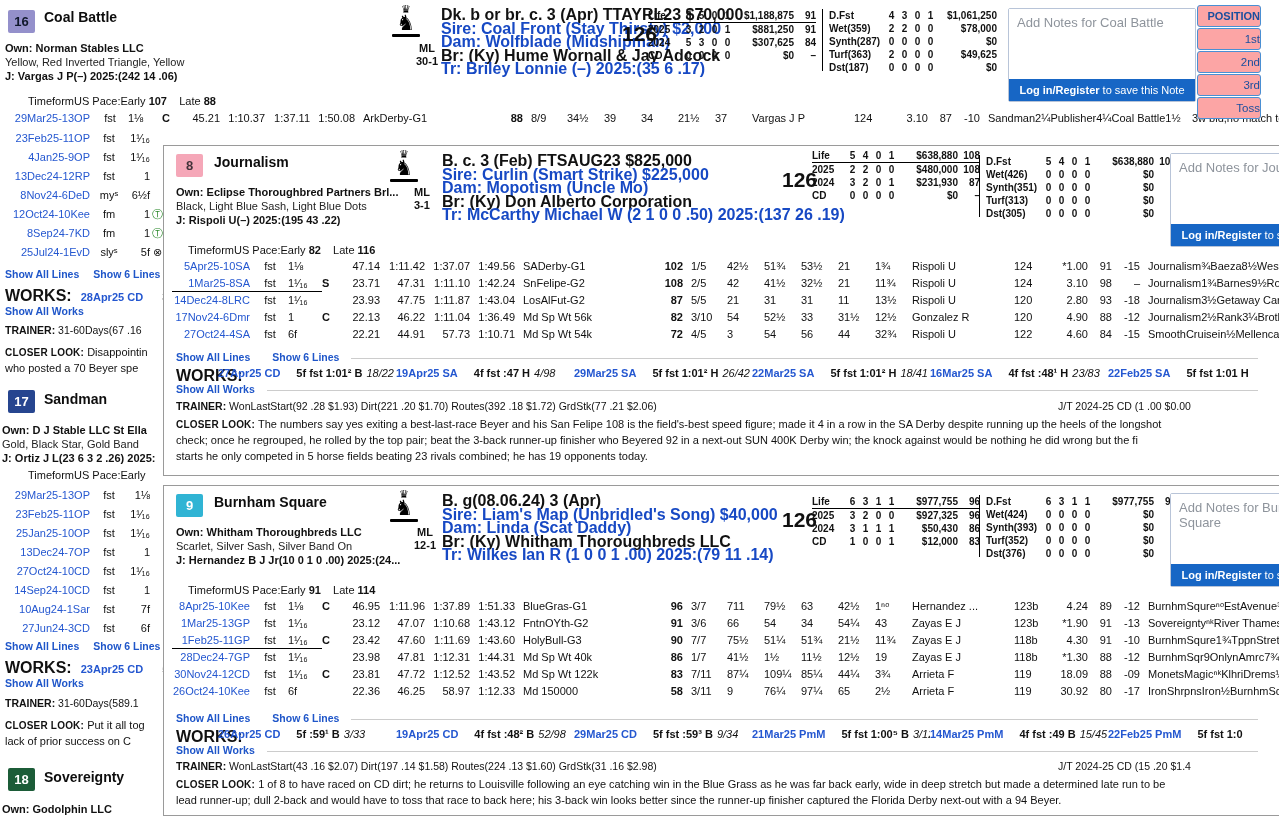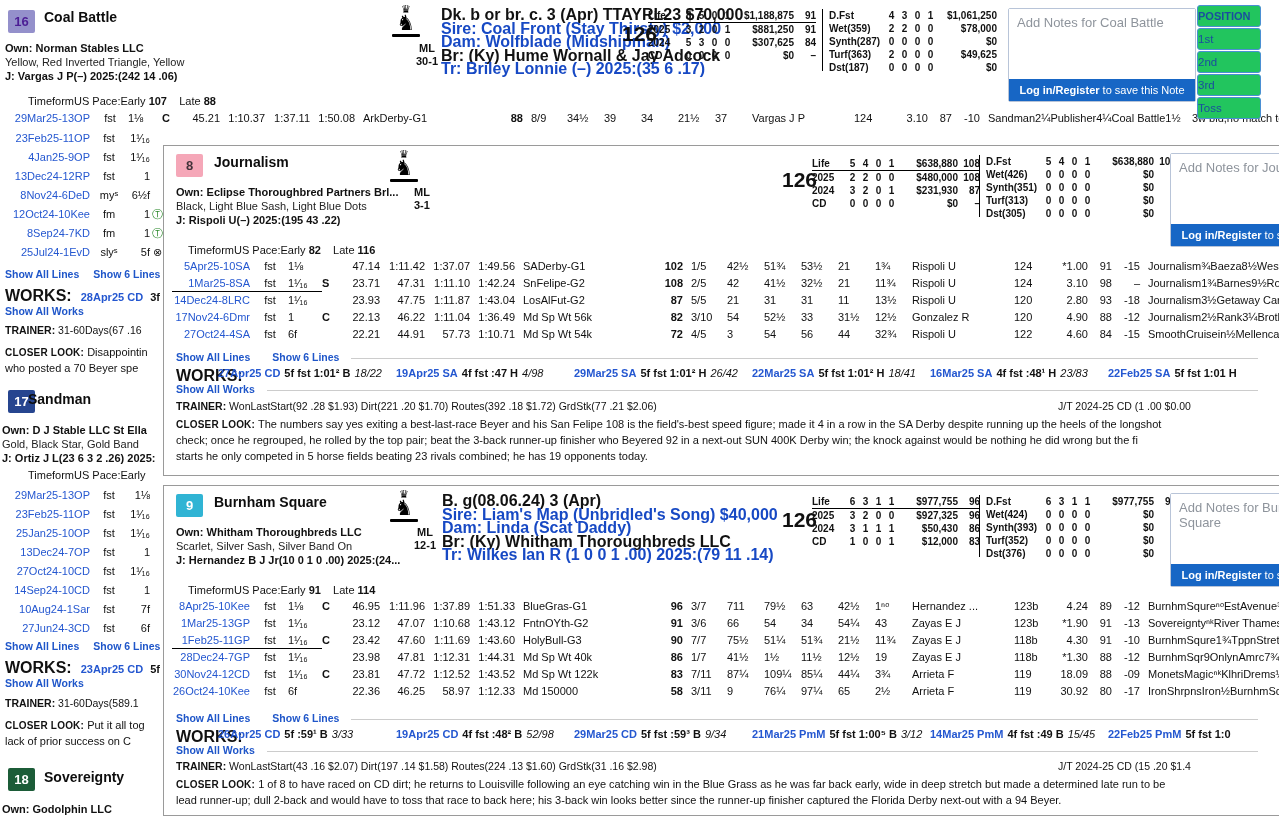--- a/index.html
+++ b/index.html
@@ -2,21 +2,21 @@
 <html><head>
 <meta charset="utf-8">
 <style>
   html,body{margin:0;padding:0}
   body{width:1279px;height:822px;position:relative;overflow:hidden;background:#fff;
        font-family:"Liberation Sans","DejaVu Sans",sans-serif;font-size:11px;color:#111;}
   .abs{position:absolute}
   .nowrap{white-space:nowrap;overflow:hidden}
   
   .numbox{width:27px;height:23px;border-radius:2px;text-align:center;line-height:23px;font-weight:bold;font-size:13px}
-  .nb-coal{background:#9490cb;color:#4c1d95}
+  .nb-coal{background:#9490cb;color:#0f172a}
   .nb-journ{background:#f5a7b8;color:#43333a}
   .nb-sand{background:#26458f;color:#fff}
   .nb-burn{background:#30b4d4;color:#fff}
   .nb-sov{background:#1c5c38;color:#fff}
   .horsename{font-size:14px;font-weight:bold;color:#0d0d0d;white-space:nowrap}
   .ownline{font-weight:bold;white-space:nowrap}
   .silks{color:#222;white-space:nowrap}
   .jline{font-weight:bold;white-space:nowrap}
   .blue-b{color:#1749c4;font-weight:bold;white-space:nowrap}
   .desc-line{font-weight:bold;white-space:nowrap;line-height:13.5px;font-size:16px}
@@ -67,39 +67,39 @@
   .ldist{width:26px;margin-left:2px;text-align:right}
   .lsym{width:15px;text-align:center}
   .turf{color:#2e8b2e}
   
   .lnk{color:#1f56c9;font-weight:bold;font-size:10.5px;cursor:pointer;white-space:nowrap}
   .linkrow{display:flex;align-items:flex-start}
   .linkrow .hr{flex:1;border-top:1px solid #ccc;margin:7px 8px 0 12px}
   .workslbl{font-weight:bold;font-size:16px}
   .works-host{display:flex}
   .works-host .trow{width:178px;white-space:nowrap;overflow:hidden;flex:0 0 auto}
-  .wdate{color:#2457d0;font-weight:bold;margin-right:4px}
+  .wdate{color:#2457d0;font-weight:bold;margin-right:16px}
   .wdet{font-weight:bold;margin-right:4px}
   .wrank{font-style:italic}
   .trainer-row{white-space:nowrap;font-size:10.5px}
   .trainer-row .lbl{font-weight:bold}
   .jt{position:absolute;left:882px;top:0;white-space:nowrap}
   .closer .lbl{font-weight:bold;font-size:10px;letter-spacing:.2px}
   .closer,.closer-line{white-space:nowrap;overflow:hidden;font-size:11px}
   
   .panel{position:absolute;background:#fff;border:1px solid #9a9a9a;border-right:none}
   
   .notebox{position:absolute;width:186px;height:92px;border:1px solid #b8c4d8;border-radius:2px;background:#fff;display:flex;flex-direction:column}
   .notebox textarea{flex:1;border:none;outline:none;resize:none;padding:6px 8px;font-family:"Liberation Sans","DejaVu Sans",sans-serif;font-size:13px;color:#444}
   .notebox textarea::placeholder{color:#8e949c}
   .loginbar{height:22px;background:#1766c5;color:#fff;font-size:11px;line-height:22px;text-align:center;white-space:nowrap;overflow:hidden}
   .loginbar .lb-b{font-weight:bold}
   
   .poscol{position:absolute;width:64px}
-  .posbox{height:20px;line-height:20px;border:1.5px solid #4a8fd3;border-radius:3px;margin-bottom:1px;text-align:left;color:#1a4e9e;background:#22c55e;font-size:11.5px}
+  .posbox{height:20px;line-height:20px;border:1.5px solid #4a8fd3;border-radius:3px;margin-bottom:1px;text-align:right;color:#1a4e9e;background:#fca5a5;font-size:11.5px}
   .posbox.title{font-weight:bold;font-size:11px}
 </style>
 </head>
 <body>
 
 <div>
   <div class="abs numbox nb-coal" style="left:8px;top:10px">16</div>
   <div class="abs horsename" style="left:44px;top:9px">Coal Battle</div>
   <div class="abs tc-icon" style="left:388px;top:4px">
     <span class="crown">♛</span>
@@ -169,21 +169,21 @@
     <span class="lbl">TRAINER:</span>
     <span>31-60Days(67 .16</span>
   </div>
   <div class="abs closer" style="left:5px;top:346px;width:158px">
     <span class="lbl">CLOSER LOOK:</span>
     <span>Disappointin</span>
   </div>
   <div class="abs closer-line" style="left:5px;top:362px;width:158px">who posted a 70 Beyer spe</div>
 
   <div class="abs numbox nb-sand" style="left:8px;top:390px">17</div>
-  <div class="abs horsename" style="left:28px;top:391px">Sandman</div>
+  <div class="abs horsename" style="left:44px;top:391px">Sandman</div>
   <div class="abs ownline" style="left:2px;top:424px;width:160px;overflow:hidden">Own: D J Stable LLC St Ella</div>
   <div class="abs silks" style="left:2px;top:438px;width:160px;overflow:hidden">Gold, Black Star, Gold Band</div>
   <div class="abs jline" style="left:2px;top:452px;width:160px;overflow:hidden">J: Ortiz J L(23 6 3 2 .26) 2025:</div>
   <div class="abs pace nowrap" style="left:28px;top:469px;width:135px">TimeformUS Pace:Early</div>
   <div class="abs minis" style="left:2px;top:486px">
       <div class="trow"><span class="c ldate">29Mar25-13OP</span><span class="c lcond">fst</span><span class="c ldist">1⅛</span><span class="c lsym"></span></div>
       <div class="trow"><span class="c ldate">23Feb25-11OP</span><span class="c lcond">fst</span><span class="c ldist">1¹⁄₁₆</span><span class="c lsym"></span></div>
       <div class="trow"><span class="c ldate">25Jan25-10OP</span><span class="c lcond">fst</span><span class="c ldist">1¹⁄₁₆</span><span class="c lsym"></span></div>
       <div class="trow"><span class="c ldate">13Dec24-7OP</span><span class="c lcond">fst</span><span class="c ldist">1</span><span class="c lsym"></span></div>
       <div class="trow"><span class="c ldate">27Oct24-10CD</span><span class="c lcond">fst</span><span class="c ldist">1¹⁄₁₆</span><span class="c lsym"></span></div>
@@ -224,22 +224,29 @@
     <span class="horse">♞</span>
     <span class="bar"></span>
   </div>
   <div class="abs ml-blk" style="left:250px;top:40px">
     <div>ML</div>
     <div>3-1</div>
   </div>
   <div class="abs ownline" style="left:12px;top:40px;width:232px;overflow:hidden">Own: Eclipse Thoroughbred Partners Brl...</div>
   <div class="abs silks" style="left:12px;top:54px">Black, Light Blue Sash, Light Blue Dots</div>
   <div class="abs jline" style="left:12px;top:68px">J: Rispoli U(–) 2025:(195 43 .22)</div>
+  <div class="abs" style="left:278px;top:8px">
+    <div class="desc-line">B. c. 3 (Feb) FTSAUG23 $825,000</div>
+    <div class="desc-line blue-b">Sire: Curlin (Smart Strike) $225,000</div>
+    <div class="desc-line blue-b">Dam: Mopotism (Uncle Mo)</div>
+    <div class="desc-line">Br:    (Ky) Don Alberto Corporation</div>
+    <div class="desc-line blue-b">Tr:    McCarthy Michael W (2 1 0 0 .50) 2025:(137 26 .19)</div>
+  </div>
   <div class="abs wt" style="left:618px;top:22px">126</div>
-  <div class="abs rec rec-left" style="left:648px;top:11px">
+  <div class="abs rec rec-left" style="left:648px;top:3px">
       <div class="trow"><span class="c tlab">Life</span><span class="c tn">5</span><span class="c tn">4</span><span class="c tn">0</span><span class="c tn">1</span><span class="c tearn">$638,880</span><span class="c tfig">108</span></div>
       <div class="trow"><span class="c tlab">2025</span><span class="c tn">2</span><span class="c tn">2</span><span class="c tn">0</span><span class="c tn">0</span><span class="c tearn">$480,000</span><span class="c tfig">108</span></div>
       <div class="trow"><span class="c tlab">2024</span><span class="c tn">3</span><span class="c tn">2</span><span class="c tn">0</span><span class="c tn">1</span><span class="c tearn">$231,930</span><span class="c tfig">87</span></div>
       <div class="trow"><span class="c tlab">CD</span><span class="c tn">0</span><span class="c tn">0</span><span class="c tn">0</span><span class="c tn">0</span><span class="c tearn">$0</span><span class="c tfig">–</span></div>
     </div>
   <div class="abs rec rec-right" style="left:815px;top:9px;height:62px">
       <div class="trow"><span class="c tlab">D.Fst</span><span class="c tn">5</span><span class="c tn">4</span><span class="c tn">0</span><span class="c tn">1</span><span class="c tearn">$638,880</span><span class="c tfig">108</span></div>
       <div class="trow"><span class="c tlab">Wet(426)</span><span class="c tn">0</span><span class="c tn">0</span><span class="c tn">0</span><span class="c tn">0</span><span class="c tearn">$0</span><span class="c tfig">–</span></div>
       <div class="trow"><span class="c tlab">Synth(351)</span><span class="c tn">0</span><span class="c tn">0</span><span class="c tn">0</span><span class="c tn">0</span><span class="c tearn">$0</span><span class="c tfig">–</span></div>
       <div class="trow"><span class="c tlab">Turf(313)</span><span class="c tn">0</span><span class="c tn">0</span><span class="c tn">0</span><span class="c tn">0</span><span class="c tearn">$0</span><span class="c tfig">–</span></div>

